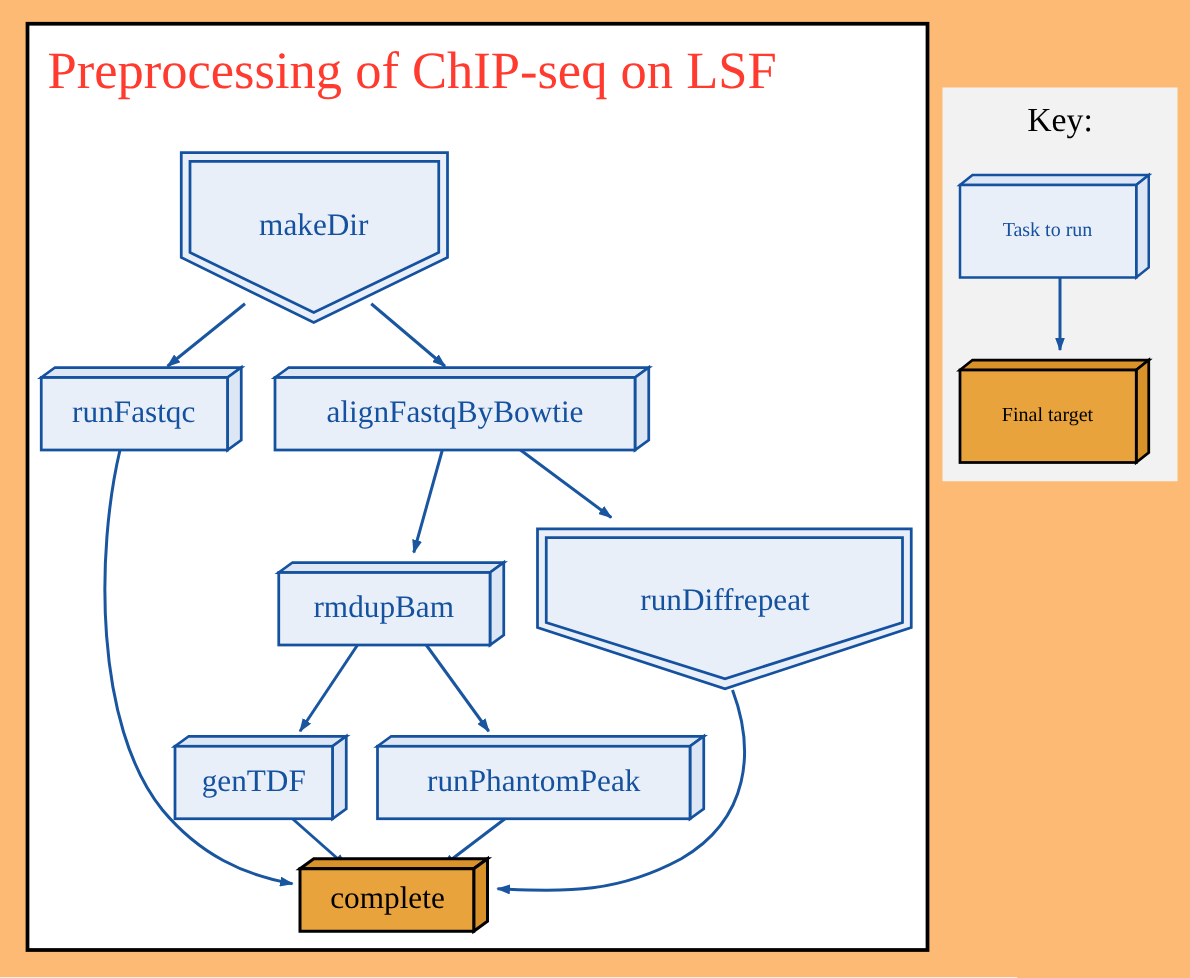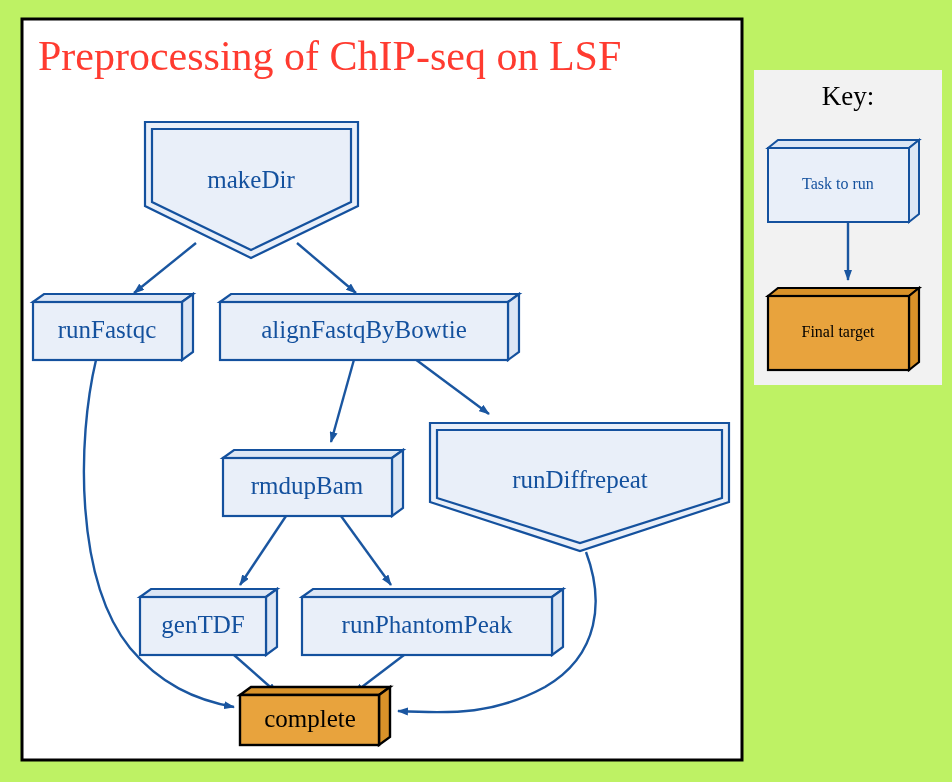--- a/index.html
+++ b/index.html
@@ -4,21 +4,21 @@
 <style>
   html, body {
     margin: 0;
     padding: 0;
     background: #ffffff;
   }
   #canvas {
     position: relative;
     width: 952px;
     height: 782px;
-    background: #bef264;
+    background: #fdba74;
     font-family: "Liberation Serif", "DejaVu Serif", serif;
     overflow: hidden;
   }
   svg.graph {
     position: absolute;
     left: 0;
     top: 0;
     width: 952px;
     height: 782px;
   }

